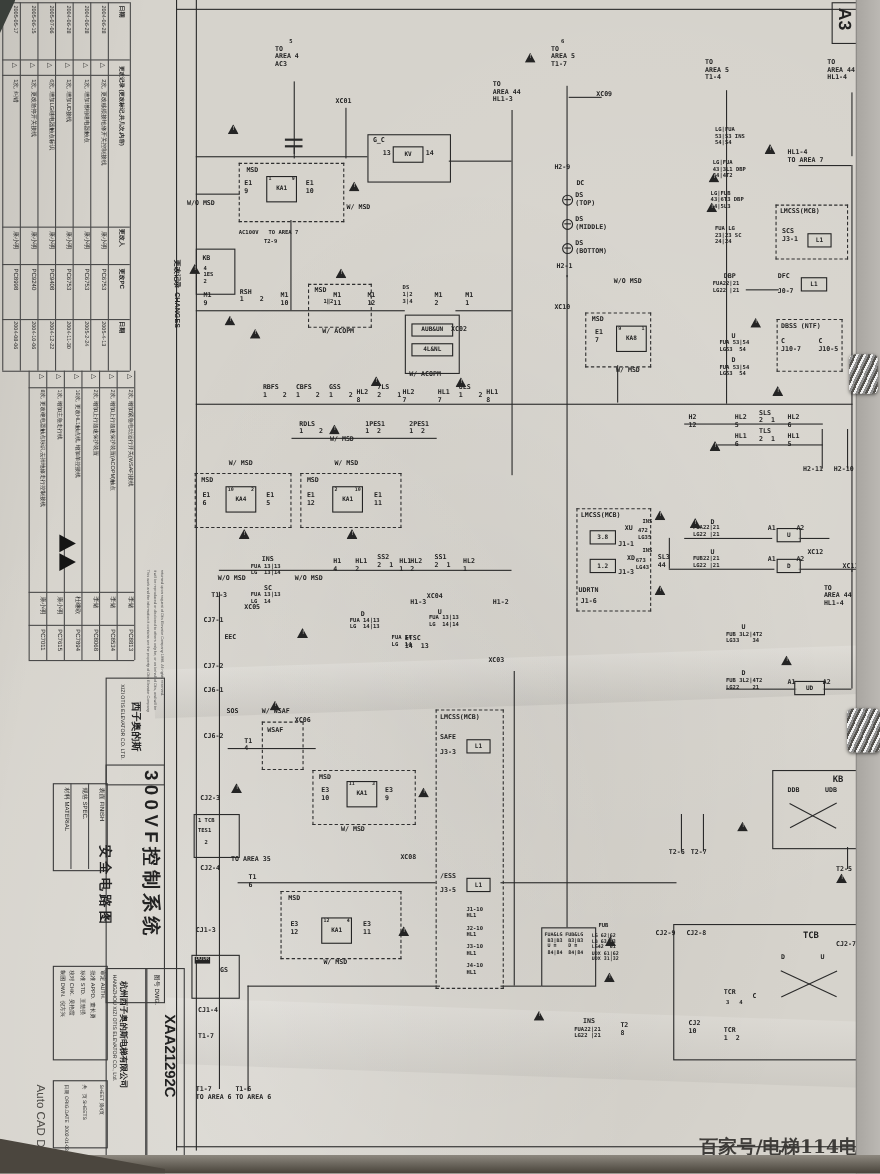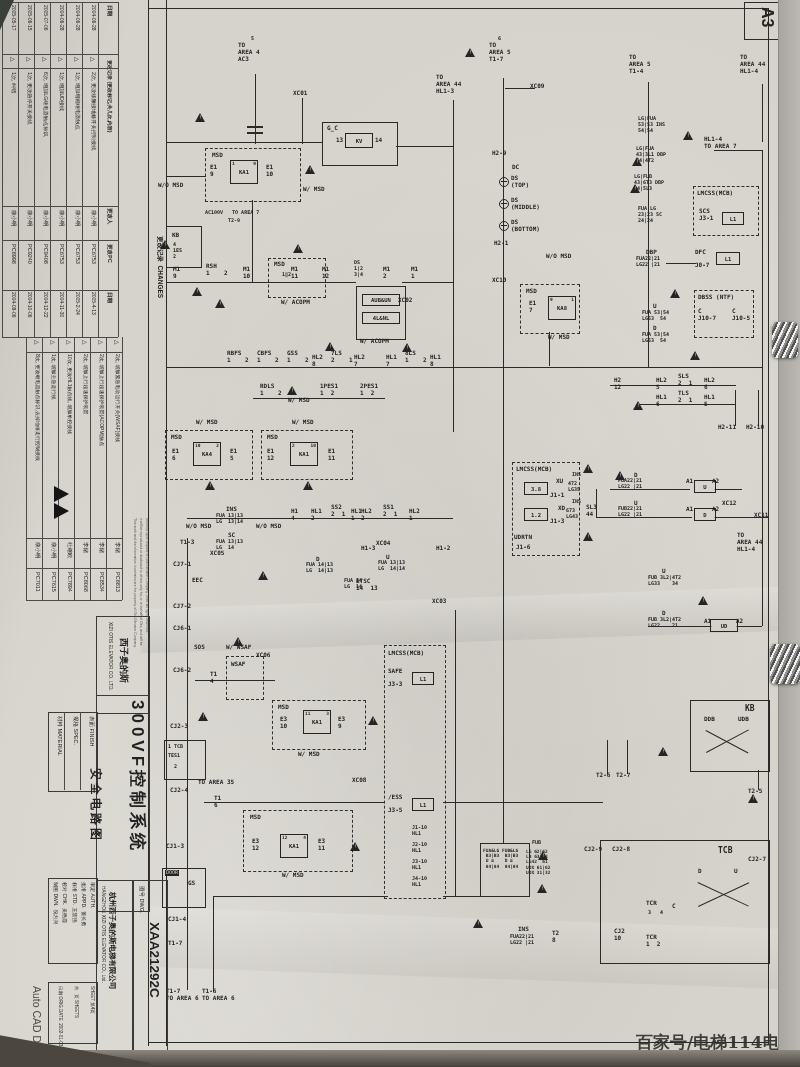--- a/index.html
+++ b/index.html
@@ -154,21 +154,21 @@
       <div class="gridline" style="left: 122px; top: 337px; width: 1px; height: 263px;"></div>
       <div class="gridline" style="left: 26px; top: 352px; width: 96px; height: 1px;"></div>
       <div class="gridline" style="left: 26px; top: 538px; width: 96px; height: 1px;"></div>
       <div class="gridline" style="left: 26px; top: 568px; width: 96px; height: 1px;"></div>
       <div class="gridline" style="left: 26px; top: 600px; width: 96px; height: 1px;"></div>
       <span class="vt" style="left: 136px; top: 518px; font-size: 3.5px; color: rgb(85, 85, 85);">This work and the information it contains are the property of Otis Elevator Company</span>
       <span class="vt" style="left: 142px; top: 518px; font-size: 3.5px; color: rgb(85, 85, 85);">it will be reproduced or disclosed to others only for, or on behalf of Otis, and will be</span>
       <span class="vt" style="left: 148px; top: 518px; font-size: 3.5px; color: rgb(85, 85, 85);">returned upon request of Otis Elevator Company 1998. All rights reserved.</span>
     </div>
 
-  <div id="schem" style="position:absolute;left:0;top:0;width:720px;height:1067px;">
+  <div id="schem" style="position:absolute;left:12px;top:0;width:720px;height:1067px;">
       <div class="w" style="left: 255px; top: 74px; width: 1px; height: 66px;"></div>
       <div class="w" style="left: 247px; top: 126px; width: 16px; height: 2px;"></div>
       <div class="w" style="left: 247px; top: 132px; width: 16px; height: 2px;"></div>
       <div class="w" style="left: 255px; top: 134px; width: 1px; height: 10px;"></div>
       <div class="w" style="left: 302px; top: 98px; width: 1px; height: 46px;"></div>
       <div class="w" style="left: 166px; top: 142px; width: 156px; height: 1px;"></div>
       <div class="w" style="left: 396px; top: 146px; width: 57px; height: 1px;"></div>
       <div class="w" style="left: 453px; top: 100px; width: 1px; height: 332px;"></div>
       <div class="w" style="left: 503px; top: 78px; width: 1px; height: 174px;"></div>
       <div class="w" style="left: 505px; top: 88px; width: 30px; height: 1px;"></div>

